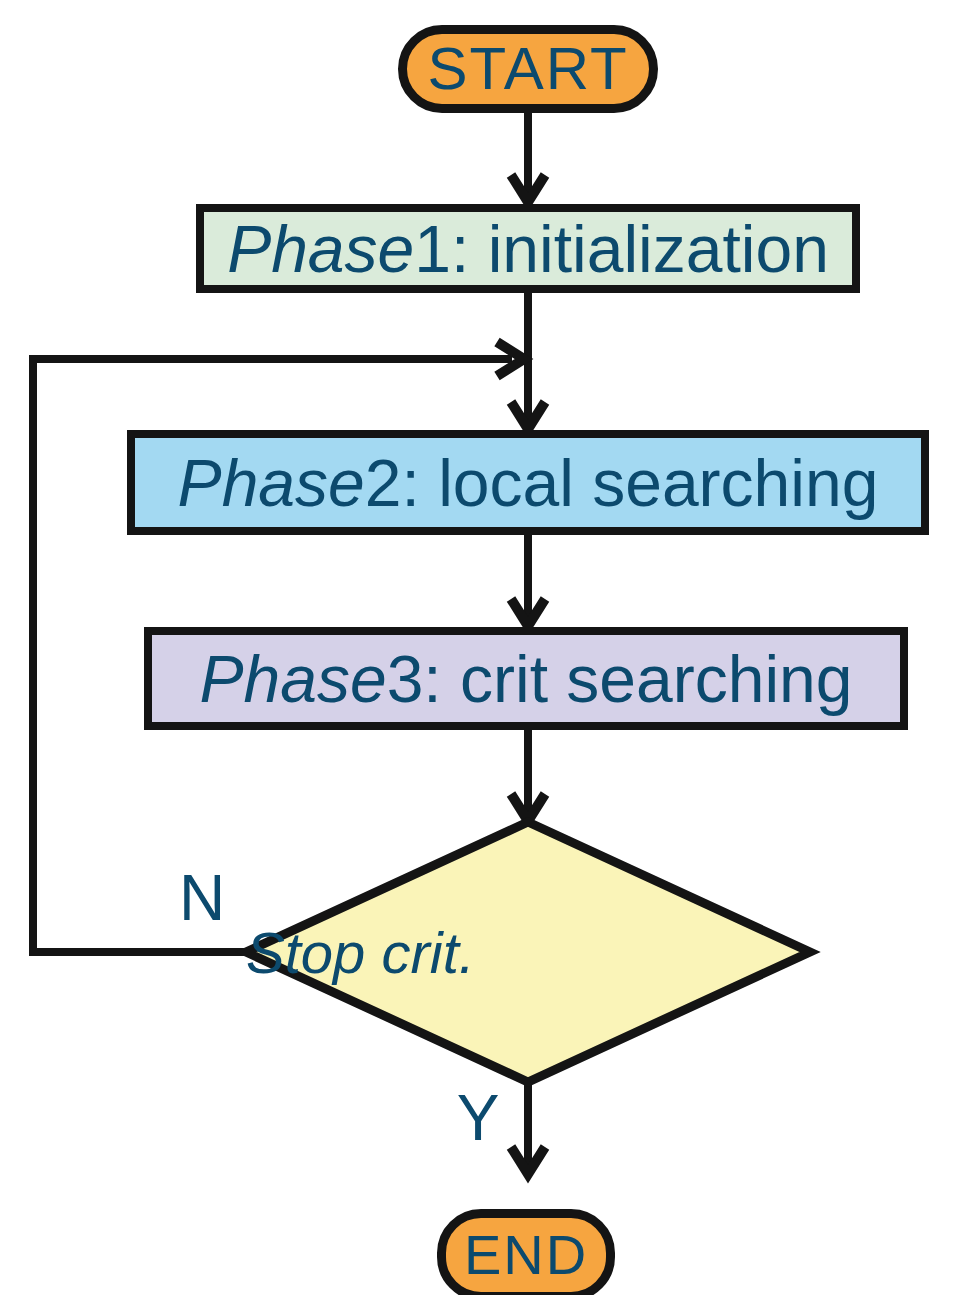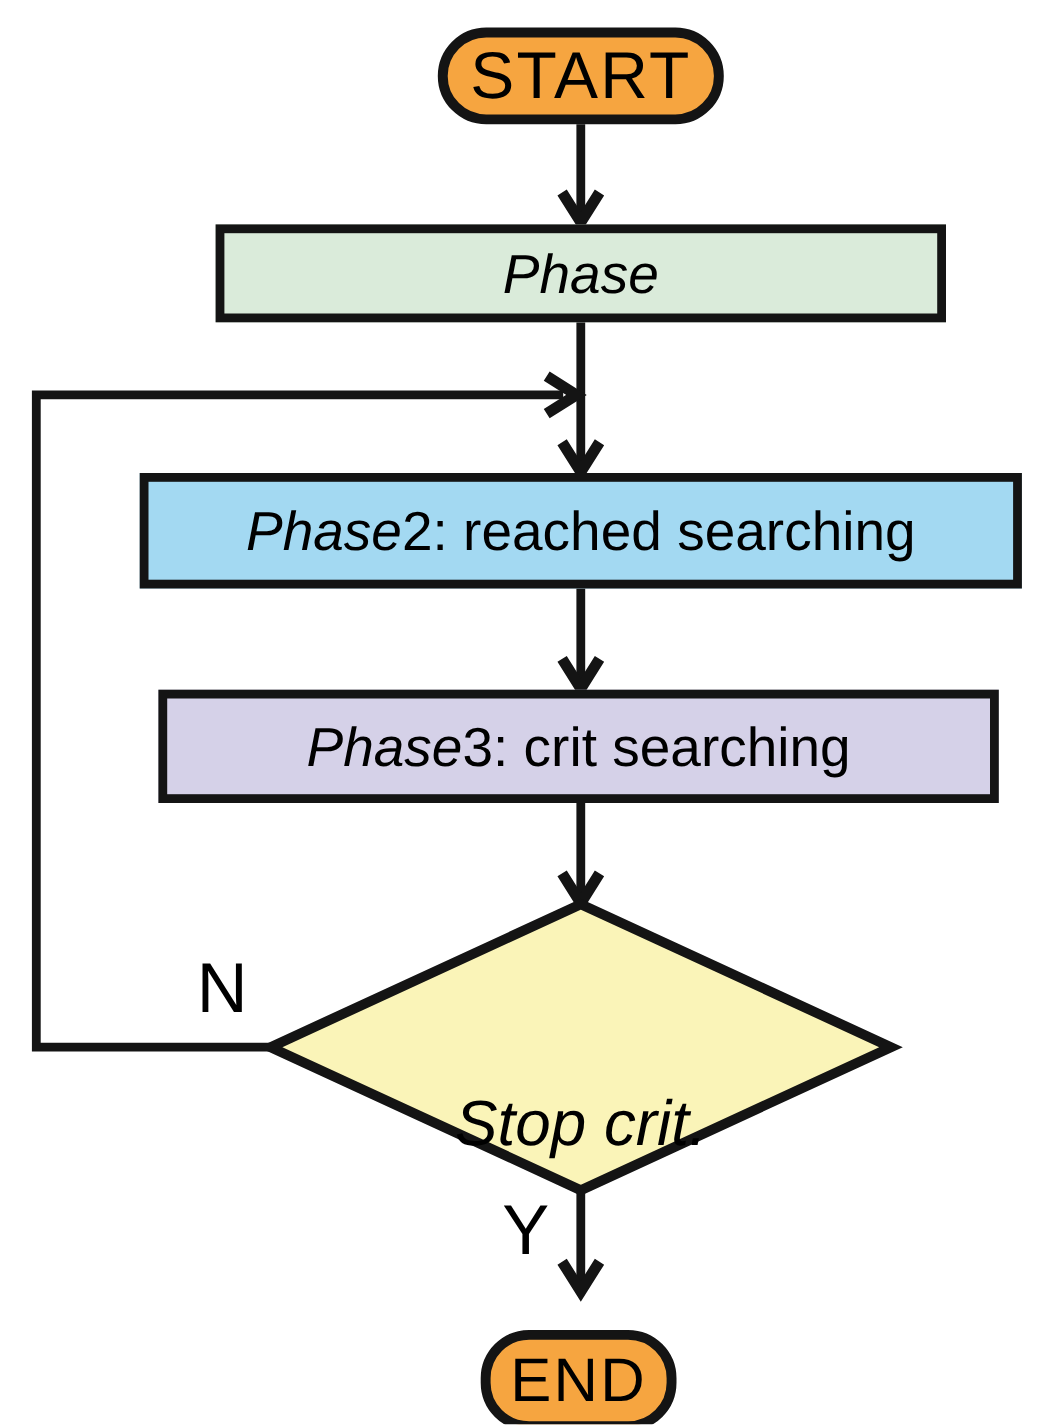--- a/index.html
+++ b/index.html
@@ -1,54 +1,54 @@
 <!DOCTYPE html>
 <html><head>
 <meta charset="utf-8">
 <style>
   html,body { margin:0; padding:0; background:#ffffff; }
   .canvas {
     position:relative;
     width:964px; height:1295px;
     background:#ffffff;
     font-family:"Liberation Sans", sans-serif;
-    color:#000000;
+    color:#0c4a6e;
     overflow:hidden;
   }
   .layer { position:absolute; left:0; top:0; width:964px; height:1295px; }
   svg.layer { pointer-events:none; }
 
   .node {
     position:absolute;
     display:flex; align-items:center; justify-content:center;
     box-sizing:border-box;
     border:8px solid #141414;
-    font-size:50px;
+    font-size:66px;
     line-height:1;
     white-space:pre;
   }
   .terminator {
     border-width:9px;
     border-radius:44px;
     font-size:60px;
     letter-spacing:2px;
   }
   .it { font-style:italic; }
 
   #node-start { left:398px; top:25px;  width:260px; height:88px; }
   #node-p1    { left:196px; top:204px; width:664px; height:89px; }
   #node-p2    { left:127px; top:430px; width:802px; height:105px; }
   #node-p3    { left:144px; top:627px; width:764px; height:103px; }
   #node-end   { left:437px; top:1209px; width:178px; height:92px; font-size:56px; }
 
   .decision-label {
     position:absolute;
     left:246px; top:845px; width:564px; height:214px;
-    display:flex; flex-direction:row;
-    align-items:flex-end; justify-content:center;
+    display:flex; flex-direction:column;
+    align-items:flex-start; justify-content:center;
     font-size:58px; line-height:75px;
     text-align:center;
   }
 
   .edge-label {
     position:absolute;
     width:60px; height:60px;
     display:flex; align-items:center; justify-content:center;
     font-size:64px; line-height:1;
   }
@@ -85,25 +85,25 @@
     <path class="chevron" d="M511 1147 L528 1174 L545 1147"></path>
 
     <polygon class="diamond" points="528,822 810,952 528,1082 246,952" fill="#FAF4B8"></polygon>
   </svg>
 
   <div class="node terminator" id="node-start" style="background-color: rgb(246, 165, 64);">
     <span>START</span>
   </div>
 
   <div class="node" id="node-p1" style="background-color: rgb(218, 235, 218);">
-    <span class="it">Phase</span> 
+    <span class="it">Phase</span> <span>1: initialization</span>
   </div>
 
   <div class="node" id="node-p2" style="background-color: rgb(163, 217, 242);">
-    <span class="it">Phase</span> <span>2: reached searching</span>
+    <span class="it">Phase</span> <span>2: local searching</span>
   </div>
 
   <div class="node" id="node-p3" style="background-color: rgb(213, 209, 232);">
     <span class="it">Phase</span> <span>3: crit searching</span>
   </div>
 
   <div class="decision-label">
     <div class="it">Stop crit.</div>
   </div>
 

